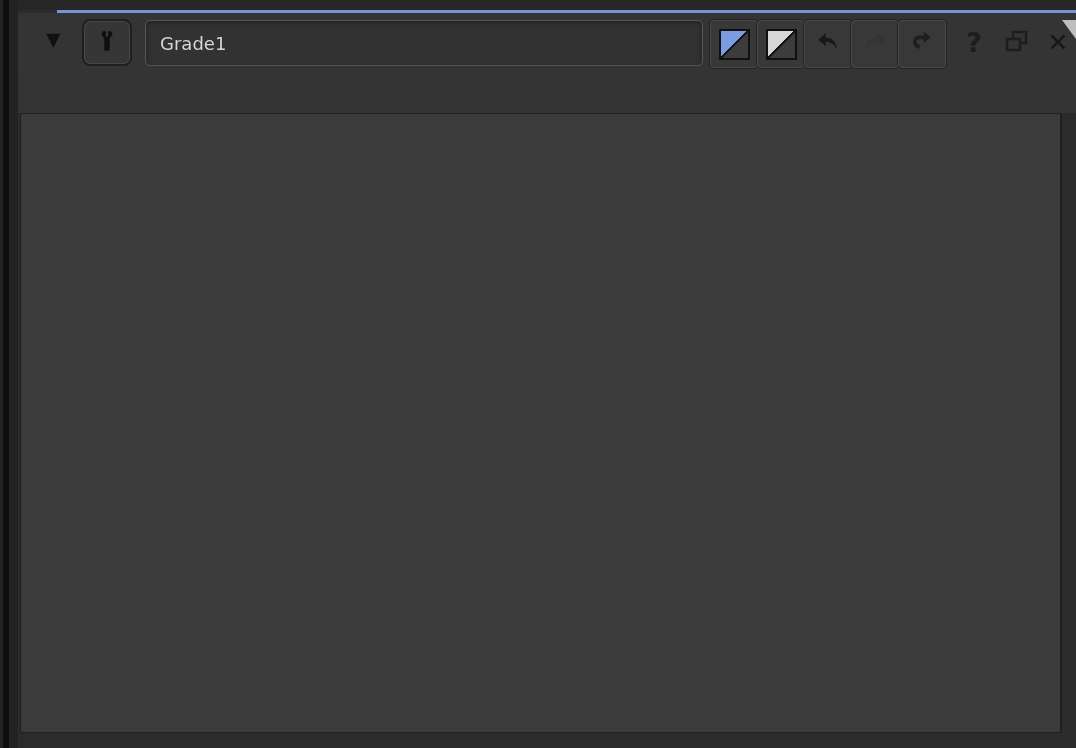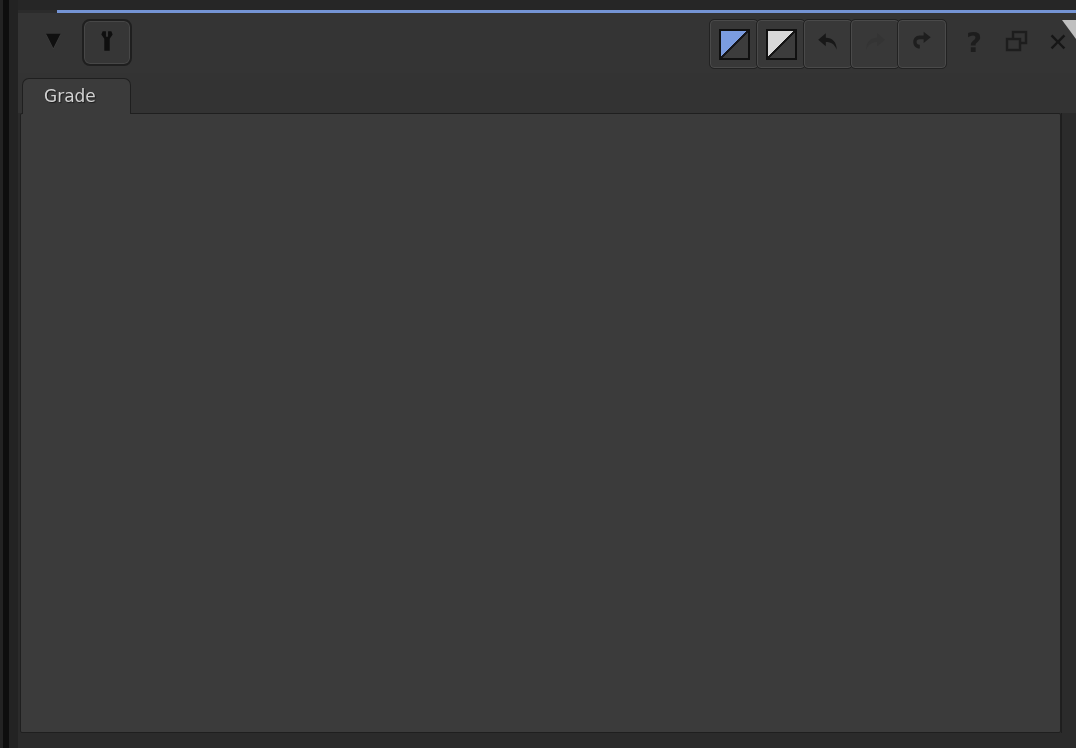--- a/index.html
+++ b/index.html
@@ -101,20 +101,21 @@
 
   <div class="titlebar">
     <div class="disclosure">▼</div>
     <button class="wrench-btn">
       <span>
         <svg width="26" height="26" viewBox="0 0 24 24">
             <path d="M8 3 L11 3 L11 8 L13 8 L13 3 L16 3 L17.2 6 L14.5 10 L14.5 21 L9.5 21 L9.5 10 L6.8 6 Z" fill="#0f0f0f"></path>
           </svg>
       </span>
     </button>
+    <input class="name-field" value="Grade1" style="">
     <div class="tb-group">
       <div class="tb-btn">
           <span class="swatch-diag diag-blue"></span>
         </div>
       <div class="tb-btn">
           <span class="swatch-diag diag-gray"></span>
         </div>
       <div class="tb-btn">
         <span><svg width="28" height="24" viewBox="0 0 24 22">
               <path d="M10 3 L3 9 L10 15 L10 11 C15 11 18 13 20 18 C20 11 16 7 10 7 Z" fill="#181818"></path>
@@ -136,21 +137,20 @@
       <span><svg width="30" height="28" viewBox="0 0 30 28">
             <rect x="11" y="4" width="13" height="11" fill="none" stroke="#1d1d1d" stroke-width="2.4"></rect>
             <rect x="5" y="11" width="13" height="11" fill="#343434" stroke="#1d1d1d" stroke-width="2.4"></rect>
           </svg></span>
     </div>
     <div class="close-btn">✕</div>
   </div>
   <div class="corner-wedge"></div>
 
   <div class="tabbar"></div>
-  <div class="tab"><span>Grade</span></div>
   <div class="panel"></div>
   <div class="vline"></div>
 
   <div class="plabel" style="top:137px;line-height:36px;">channels</div>
   <div class="dropdown" style="left:232px;top:137px;width:426px;height:36px;">
     <span>rgb</span>
     <span class="chev"></span>
   </div>
   <div class="cb cb-colored" style="left: 674px; top: 141px; background: rgb(198, 64, 64);">
       <span>✖</span>

